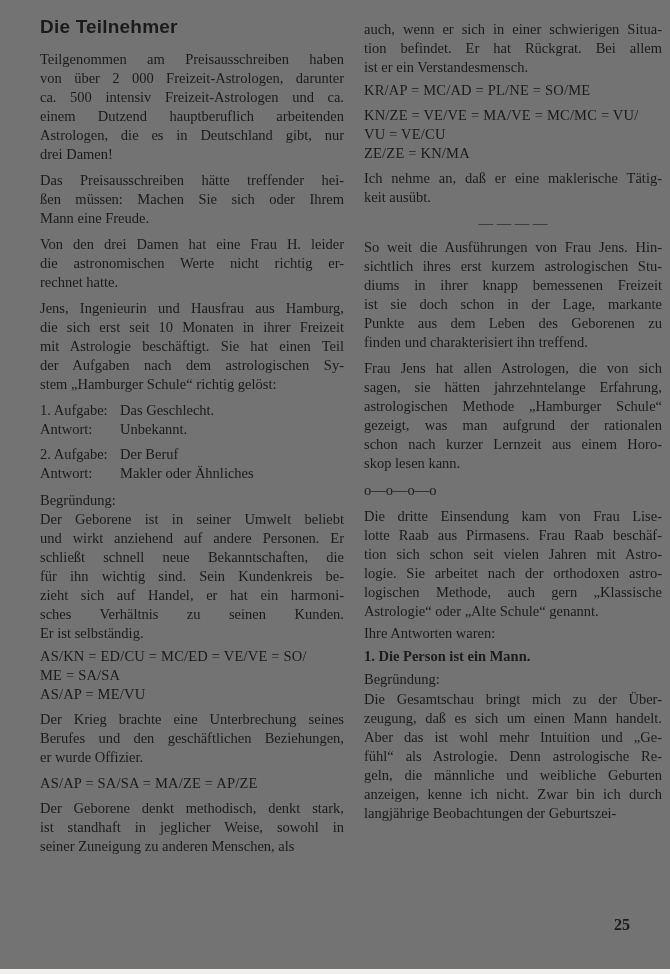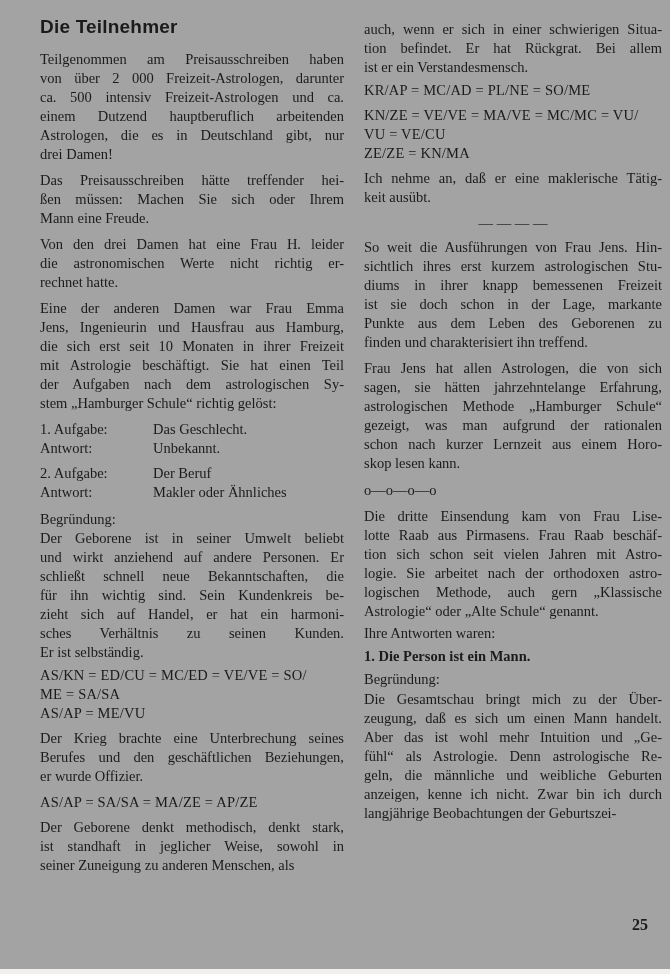--- a/index.html
+++ b/index.html
@@ -1,19 +1,19 @@
 <!DOCTYPE html>
 <html><head>
 <meta charset="utf-8">
 <style>
   html, body { margin: 0; padding: 0; background: #ffffff; }
   .page {
     width: 670px; height: 974px;
     position: relative;
-    background: #a3a3a3;
+    background: #737373;
     font-family: "Liberation Serif", serif;
     color: #1b1b1b;
     overflow: hidden;
     box-sizing: border-box;
   }
   .columns { display: flex; gap: 20px; padding: 14px 0 0 40px; }
   .col { font-size: 14.5px; }
   .col-left { width: 304px; }
   .col-right { width: 298px; margin-top: 6px; }
 
@@ -25,40 +25,40 @@
     font-family: "Liberation Sans", sans-serif;
     font-size: 19px; font-weight: bold;
     letter-spacing: 0.2px;
     margin: 2px 0 12px 0;
     line-height: 22px;
   }
   .para { margin: 0 0 7px 0; }
   .formula { margin: 4px 0 6px 0; letter-spacing: 0.2px; }
 
   .qa { margin: 2px 0 0 0; }
-  .qa-row { display: flex; line-height: 19px; gap: 33px; }
+  .qa-row { display: flex; line-height: 19px; }
   .qa-label { width: 80px; flex: none; }
   .qa-gap { margin-top: 6px; }
 
   .label-line { line-height: 19px; margin: 8px 0 0 0; }
   .label-line.tight { margin-top: 0; }
   .bold-line { font-weight: bold; line-height: 19px; margin: 4px 0 0 0; }
   .intro-line { line-height: 19px; margin: 2px 0 0 0; }
 
   .divider-dash {
     text-align: center; line-height: 18px;
     margin: 6px 0 6px 0; letter-spacing: 0px; color: #2a2a2a;
   }
   .divider-o {
     text-align: left; line-height: 18px;
     margin: 8px 0 8px 0; color: #1b1b1b;
   }
 
   .page-number {
-    position: absolute; right: 22px; bottom: 40px;
+    position: absolute; right: 40px; bottom: 40px;
     font-weight: bold; font-size: 16px;
     font-family: "Liberation Serif", serif;
   }
   .scan-edge {
     position: absolute; left: 0; right: 0; bottom: 0;
     height: 5px; background: #f0efee;
   }
 </style>
 </head>
 <body>
@@ -81,21 +81,20 @@
           <div class="jline">Das Preisausschreiben hätte treffender hei-</div>
           <div class="jline">ßen müssen: Machen Sie sich oder Ihrem</div>
           <div class="jlast">Mann eine Freude.</div>
         </div>
       <div class="para lines">
           <div class="jline">Von den drei Damen hat eine Frau H. leider</div>
           <div class="jline">die astronomischen Werte nicht richtig er-</div>
           <div class="jlast">rechnet hatte.</div>
         </div>
       <div class="para lines">
-          <div class="jline">Eine der anderen Damen war Frau Emma</div>
           <div class="jline">Jens, Ingenieurin und Hausfrau aus Hamburg,</div>
           <div class="jline">die sich erst seit 10 Monaten in ihrer Freizeit</div>
           <div class="jline">mit Astrologie beschäftigt. Sie hat einen Teil</div>
           <div class="jline">der Aufgaben nach dem astrologischen Sy-</div>
           <div class="jlast">stem „Hamburger Schule“ richtig gelöst:</div>
         </div>
 
       <div class="qa">
         <div class="qa-row">
           <span class="qa-label">1. Aufgabe:</span>

